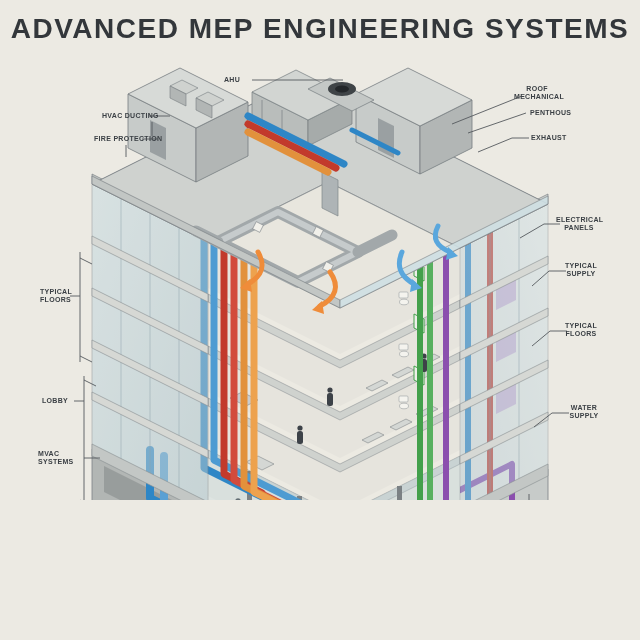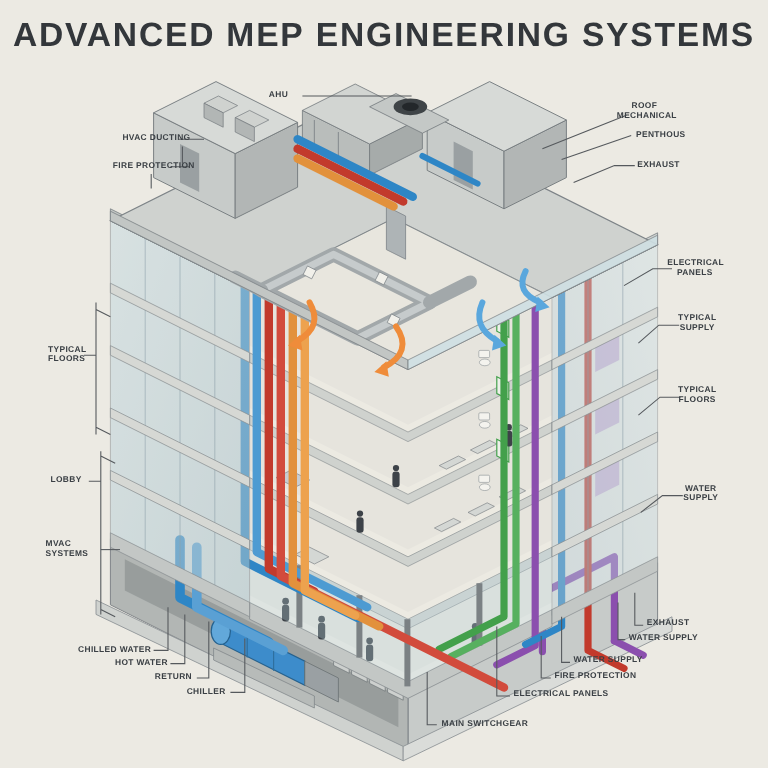--- a/index.html
+++ b/index.html
@@ -1,16 +1,16 @@
 <!DOCTYPE html>
 <html><head>
 <meta charset="utf-8">
 <style>
   html,body{margin:0;padding:0;background:#eceae3;}
-  #stage{position:relative;width:640px;height:640px;background:#eceae3;overflow:hidden;
+  #stage{position:relative;width:640px;height:500px;background:#eceae3;overflow:hidden;
          font-family:"Liberation Sans",sans-serif;}
   #title{position:absolute;left:0;right:0;top:13px;text-align:center;
          font-size:28px;font-weight:600;letter-spacing:1.5px;color:#33373b;white-space:nowrap;}
   #title b{font-weight:800;}
   .lbl{position:absolute;font-size:7px;font-weight:700;line-height:1.2;
        letter-spacing:.3px;color:#3b4045;text-transform:uppercase;}
   .nw{white-space:nowrap;}
   .ctr{text-align:center;}
   .rt{text-align:right;}
   svg{position:absolute;left:0;top:0;}

